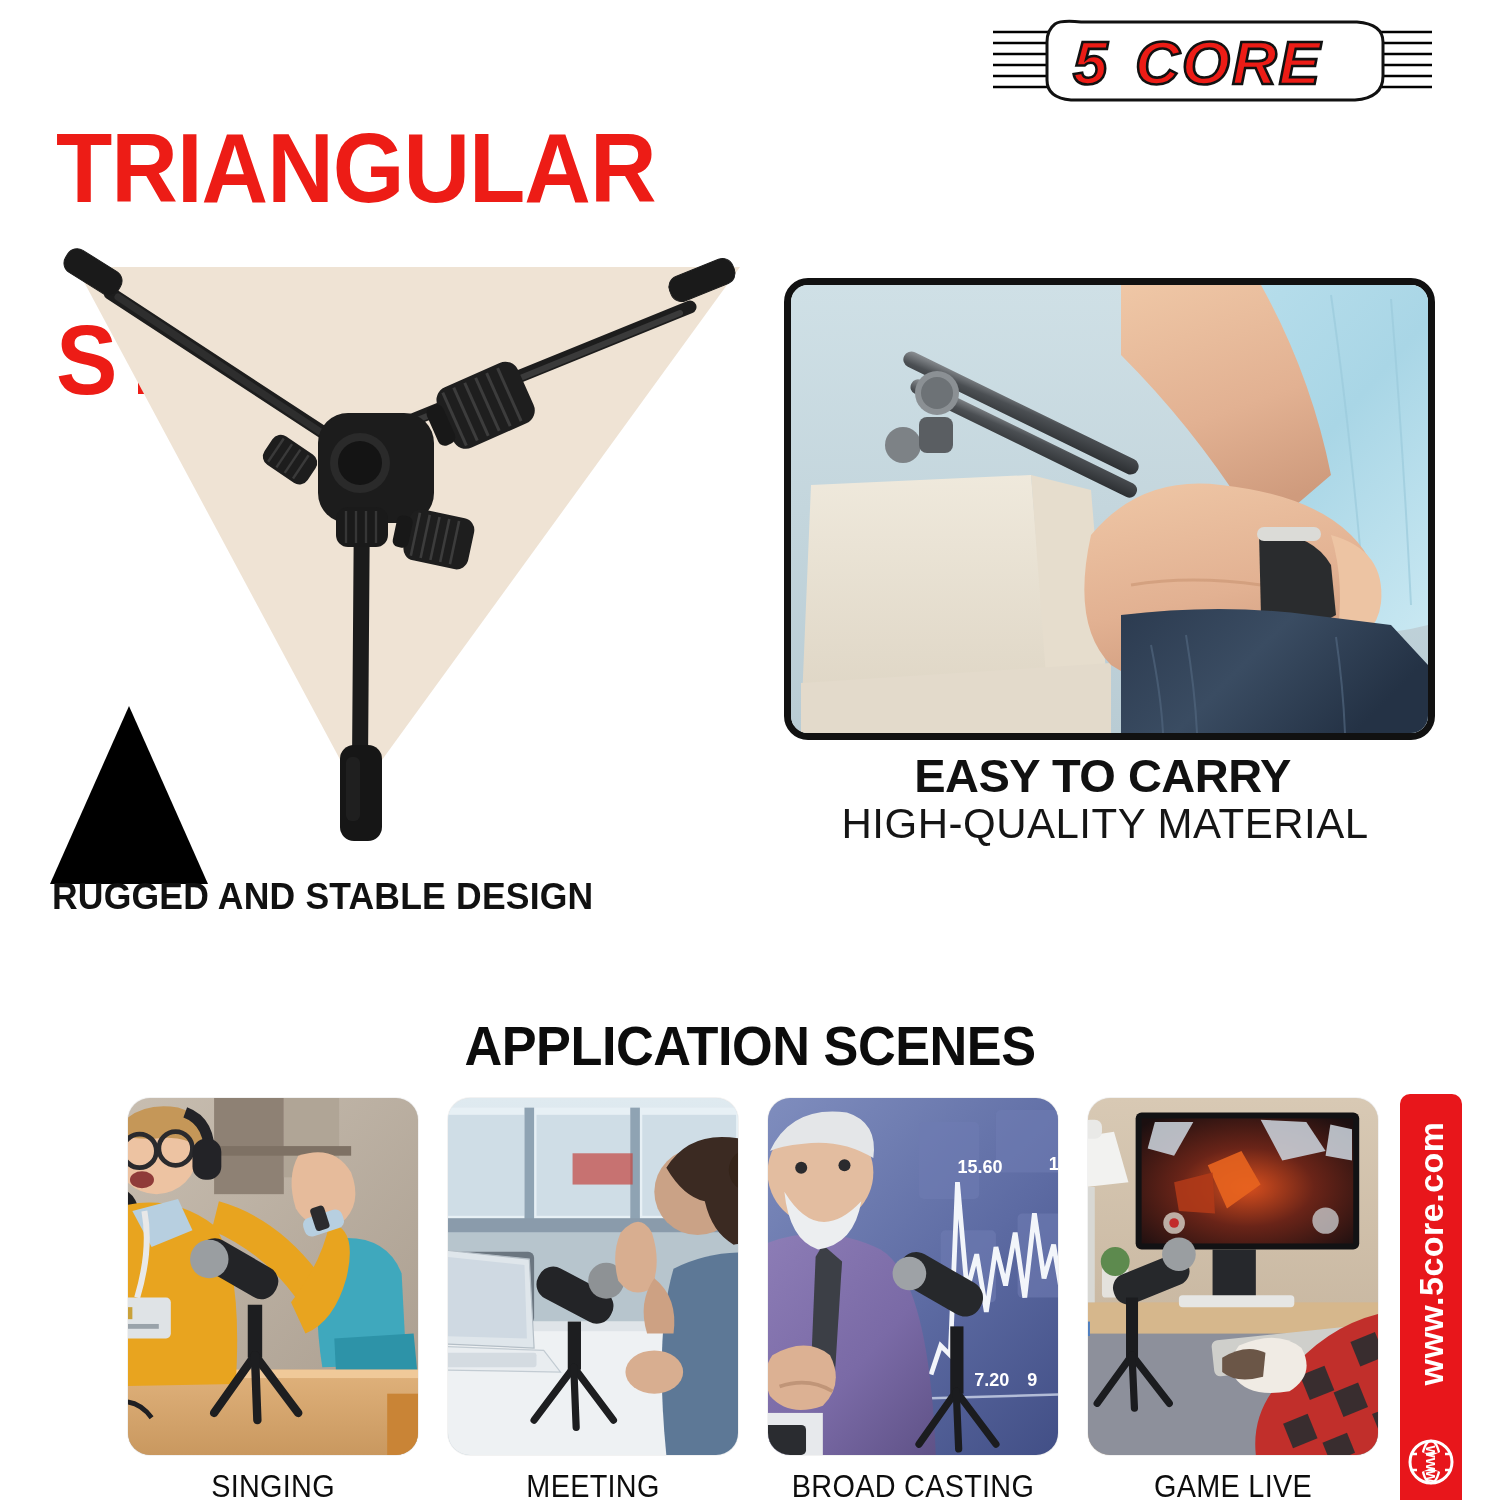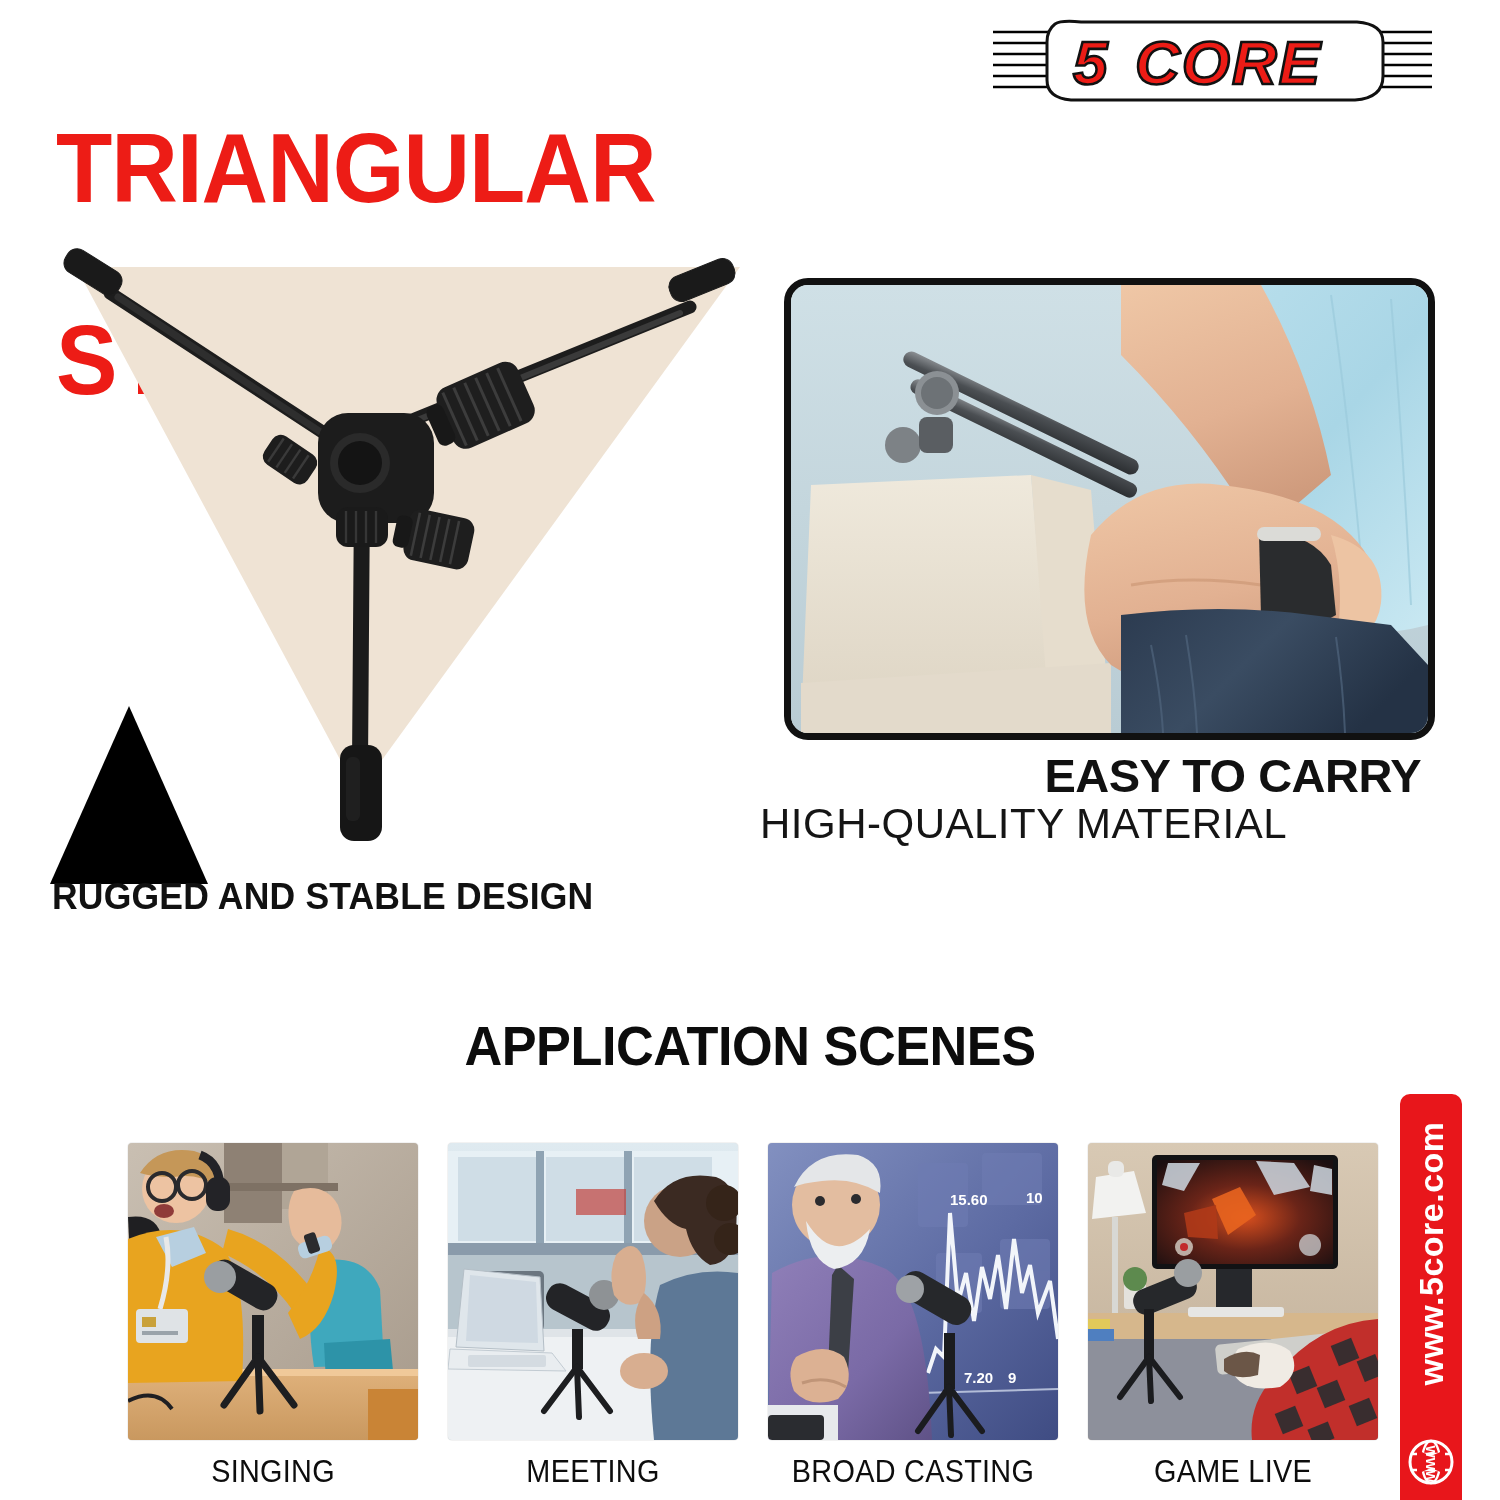--- a/index.html
+++ b/index.html
@@ -48,43 +48,42 @@
 
   
   .carry-photo{
     position:absolute;left:784px;top:278px;width:637px;height:448px;
     border:7px solid #111;border-radius:24px;overflow:hidden;
     background:#cfd8da;
   }
   .carry-photo svg{width:100%;height:100%;display:block;}
 
   .carry-title{
-    position:absolute;left:784px;top:748px;width:637px;text-align:right;
+    position:absolute;left:784px;top:748px;width:637px;text-align:center;
     font-size:47px;font-weight:bold;color:#111;letter-spacing:-0.5px;
   }
   .carry-sub{
-    position:absolute;left:760px;top:800px;width:690px;
+    position:absolute;left:760px;top:800px;width:690px;text-align:center;
     font-size:42px;font-weight:400;color:#151515;letter-spacing:0.5px;
   }
 
   
   .scenes-title{
     position:absolute;left:0;top:1014px;width:1500px;text-align:center;
     font-size:55px;font-weight:bold;color:#0c0c0c;letter-spacing:-0.5px;
     transform:scaleX(0.95);
   }
   .scenes-row{
     position:absolute;left:128px;top:1098px;width:1250px;height:390px;
     display:flex;justify-content:space-between;align-items:flex-start;
   }
   .scene{width:290px;}
   .scene-thumb{
-    width:290px;height:297px;border-radius:4px;overflow:hidden;background:#ddd;
+    width:290px;height:357px;border-radius:22px;overflow:hidden;background:#ddd;
     box-shadow:0 0 0 1px rgba(0,0,0,0.05);
-    margin-top:45px;
   }
   .scene-thumb svg{width:100%;height:100%;display:block;}
   .scene-label{
     margin-top:14px;text-align:center;font-size:31px;font-weight:500;color:#0d0d0d;
     transform:scaleX(0.93);letter-spacing:0.3px;
   }
 
   
   .web-banner{
     position:absolute;left:1400px;top:1094px;width:62px;height:406px;

